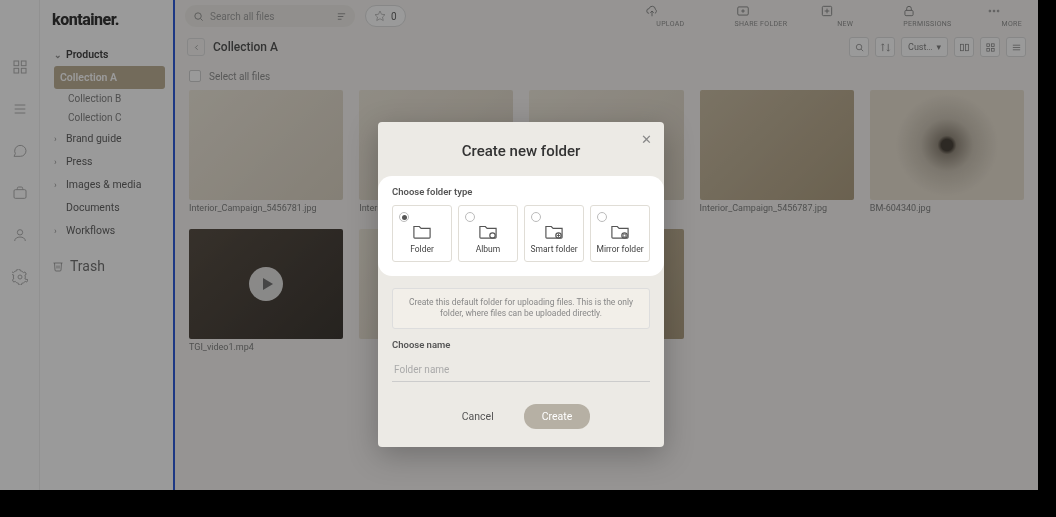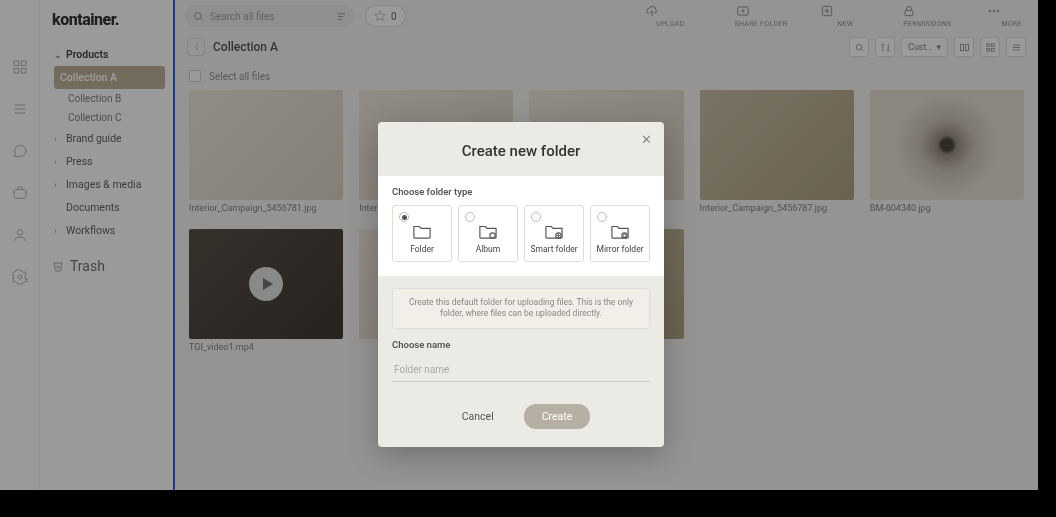--- a/index.html
+++ b/index.html
@@ -56,21 +56,21 @@
   .play::after{content:"";border-left:10px solid #666;border-top:6px solid transparent;border-bottom:6px solid transparent;margin-left:3px;}
   .fname{font-size:9px;color:#777;white-space:nowrap;overflow:hidden;text-overflow:ellipsis;}
   
   
   .scrim{position:absolute;inset:0;background:rgba(30,30,30,.45);}
   
   
   .modal{position:absolute;left:378px;top:122px;width:286px;background:#eceae5;border-radius:4px;box-shadow:0 8px 30px rgba(0,0,0,.25);padding:14px 0 18px;}
   .modal .close{position:absolute;top:10px;right:12px;font-size:13px;color:#888;cursor:pointer;}
   .modal h2{text-align:center;font-size:15px;font-weight:500;color:#333;padding:6px 0 16px;}
-  .highlight{background:#fff;padding:10px 14px 14px;margin:0;}
+  .highlight{background:#fff;padding:10px 14px 14px;margin:0;border-radius:14px;}
   .section-label{font-size:9.5px;color:#555;font-weight:600;margin-bottom:8px;}
   .type-row{display:flex;gap:6px;}
   .type-opt{flex:1;border:1px solid #e0ddd6;border-radius:3px;padding:8px 4px 6px;display:flex;flex-direction:column;align-items:center;gap:5px;cursor:pointer;position:relative;}
   .radio{width:10px;height:10px;border:1px solid #bbb;border-radius:50%;position:absolute;top:6px;left:6px;display:flex;align-items:center;justify-content:center;}
   .radio.sel::after{content:"";width:5px;height:5px;background:#555;border-radius:50%;}
   .type-opt svg{width:22px;height:18px;stroke:#555;fill:none;stroke-width:1.3;margin-top:8px;}
   .type-name{font-size:8.5px;color:#444;text-align:center;line-height:1.15;}
   .desc-box{margin:12px 14px 0;border:1px solid #ddd;background:#f2efe9;border-radius:3px;padding:8px 10px;font-size:8.5px;color:#888;text-align:center;line-height:1.35;}
   .name-section{padding:10px 14px 0;}
   .name-input{width:100%;border:none;border-bottom:1px solid #ccc;background:transparent;font-size:10px;color:#555;padding:6px 2px;outline:none;}

